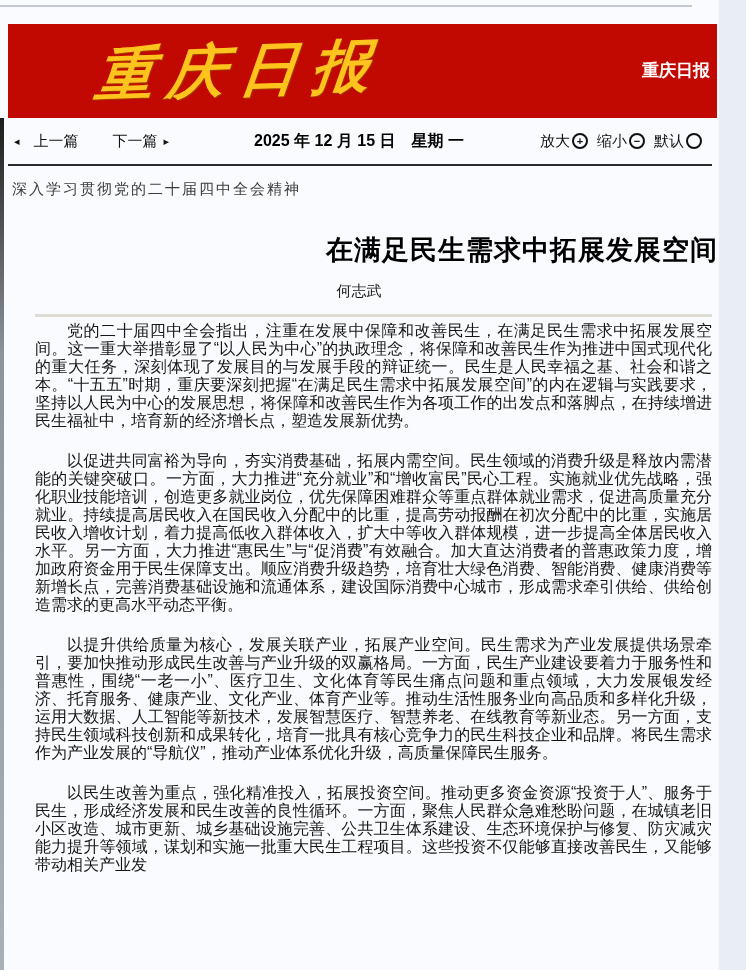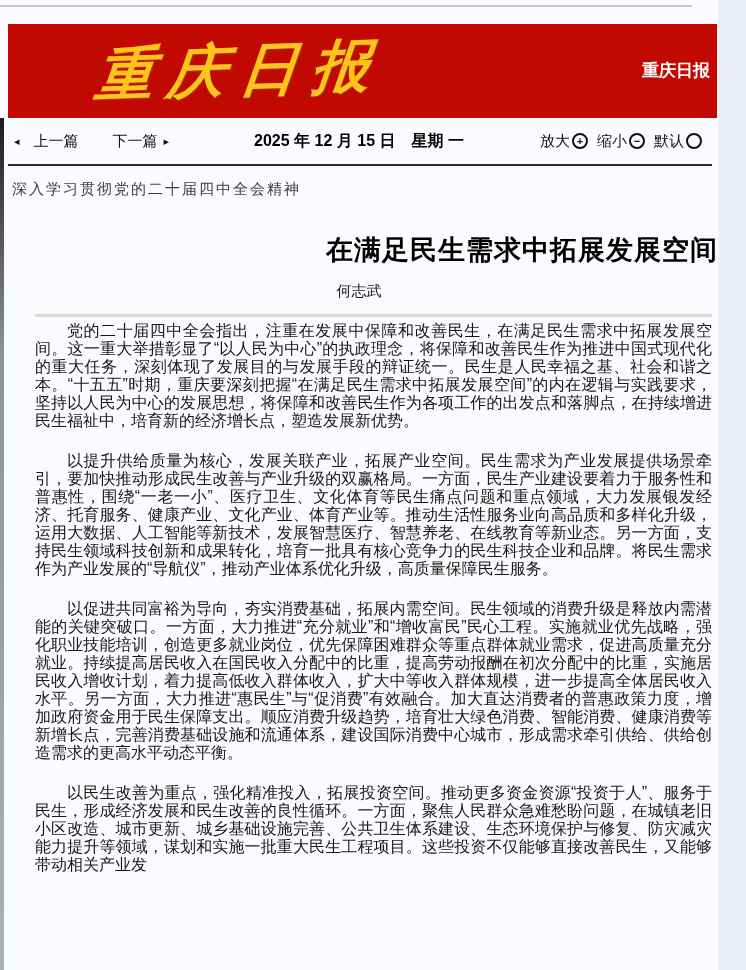--- a/index.html
+++ b/index.html
@@ -104,18 +104,18 @@
   <div class="divider"></div>
 
   <div class="kicker">深入学习贯彻党的二十届四中全会精神</div>
 
   <h1 class="title">在满足民生需求中拓展发展空间</h1>
 
   <div class="author">何志武</div>
 
   <article class="content">
     <p>党的二十届四中全会指出，注重在发展中保障和改善民生，在满足民生需求中拓展发展空间。这一重大举措彰显了“以人民为中心”的执政理念，将保障和改善民生作为推进中国式现代化的重大任务，深刻体现了发展目的与发展手段的辩证统一。民生是人民幸福之基、社会和谐之本。“十五五”时期，重庆要深刻把握“在满足民生需求中拓展发展空间”的内在逻辑与实践要求，坚持以人民为中心的发展思想，将保障和改善民生作为各项工作的出发点和落脚点，在持续增进民生福祉中，培育新的经济增长点，塑造发展新优势。</p>
+    <p>以促进共同富裕为导向，夯实消费基础，拓展内需空间。民生领域的消费升级是释放内需潜能的关键突破口。一方面，大力推进“充分就业”和“增收富民”民心工程。实施就业优先战略，强化职业技能培训，创造更多就业岗位，优先保障困难群众等重点群体就业需求，促进高质量充分就业。持续提高居民收入在国民收入分配中的比重，提高劳动报酬在初次分配中的比重，实施居民收入增收计划，着力提高低收入群体收入，扩大中等收入群体规模，进一步提高全体居民收入水平。另一方面，大力推进“惠民生”与“促消费”有效融合。加大直达消费者的普惠政策力度，增加政府资金用于民生保障支出。顺应消费升级趋势，培育壮大绿色消费、智能消费、健康消费等新增长点，完善消费基础设施和流通体系，建设国际消费中心城市，形成需求牵引供给、供给创造需求的更高水平动态平衡。</p>
     <p>以提升供给质量为核心，发展关联产业，拓展产业空间。民生需求为产业发展提供场景牵引，要加快推动形成民生改善与产业升级的双赢格局。一方面，民生产业建设要着力于服务性和普惠性，围绕“一老一小”、医疗卫生、文化体育等民生痛点问题和重点领域，大力发展银发经济、托育服务、健康产业、文化产业、体育产业等。推动生活性服务业向高品质和多样化升级，运用大数据、人工智能等新技术，发展智慧医疗、智慧养老、在线教育等新业态。另一方面，支持民生领域科技创新和成果转化，培育一批具有核心竞争力的民生科技企业和品牌。将民生需求作为产业发展的“导航仪”，推动产业体系优化升级，高质量保障民生服务。</p>
-    <p>以促进共同富裕为导向，夯实消费基础，拓展内需空间。民生领域的消费升级是释放内需潜能的关键突破口。一方面，大力推进“充分就业”和“增收富民”民心工程。实施就业优先战略，强化职业技能培训，创造更多就业岗位，优先保障困难群众等重点群体就业需求，促进高质量充分就业。持续提高居民收入在国民收入分配中的比重，提高劳动报酬在初次分配中的比重，实施居民收入增收计划，着力提高低收入群体收入，扩大中等收入群体规模，进一步提高全体居民收入水平。另一方面，大力推进“惠民生”与“促消费”有效融合。加大直达消费者的普惠政策力度，增加政府资金用于民生保障支出。顺应消费升级趋势，培育壮大绿色消费、智能消费、健康消费等新增长点，完善消费基础设施和流通体系，建设国际消费中心城市，形成需求牵引供给、供给创造需求的更高水平动态平衡。</p>
     <p>以民生改善为重点，强化精准投入，拓展投资空间。推动更多资金资源“投资于人”、服务于民生，形成经济发展和民生改善的良性循环。一方面，聚焦人民群众急难愁盼问题，在城镇老旧小区改造、城市更新、城乡基础设施完善、公共卫生体系建设、生态环境保护与修复、防灾减灾能力提升等领域，谋划和实施一批重大民生工程项目。这些投资不仅能够直接改善民生，又能够带动相关产业发</p>
   </article>
 
 </div>
 
 </body></html>

